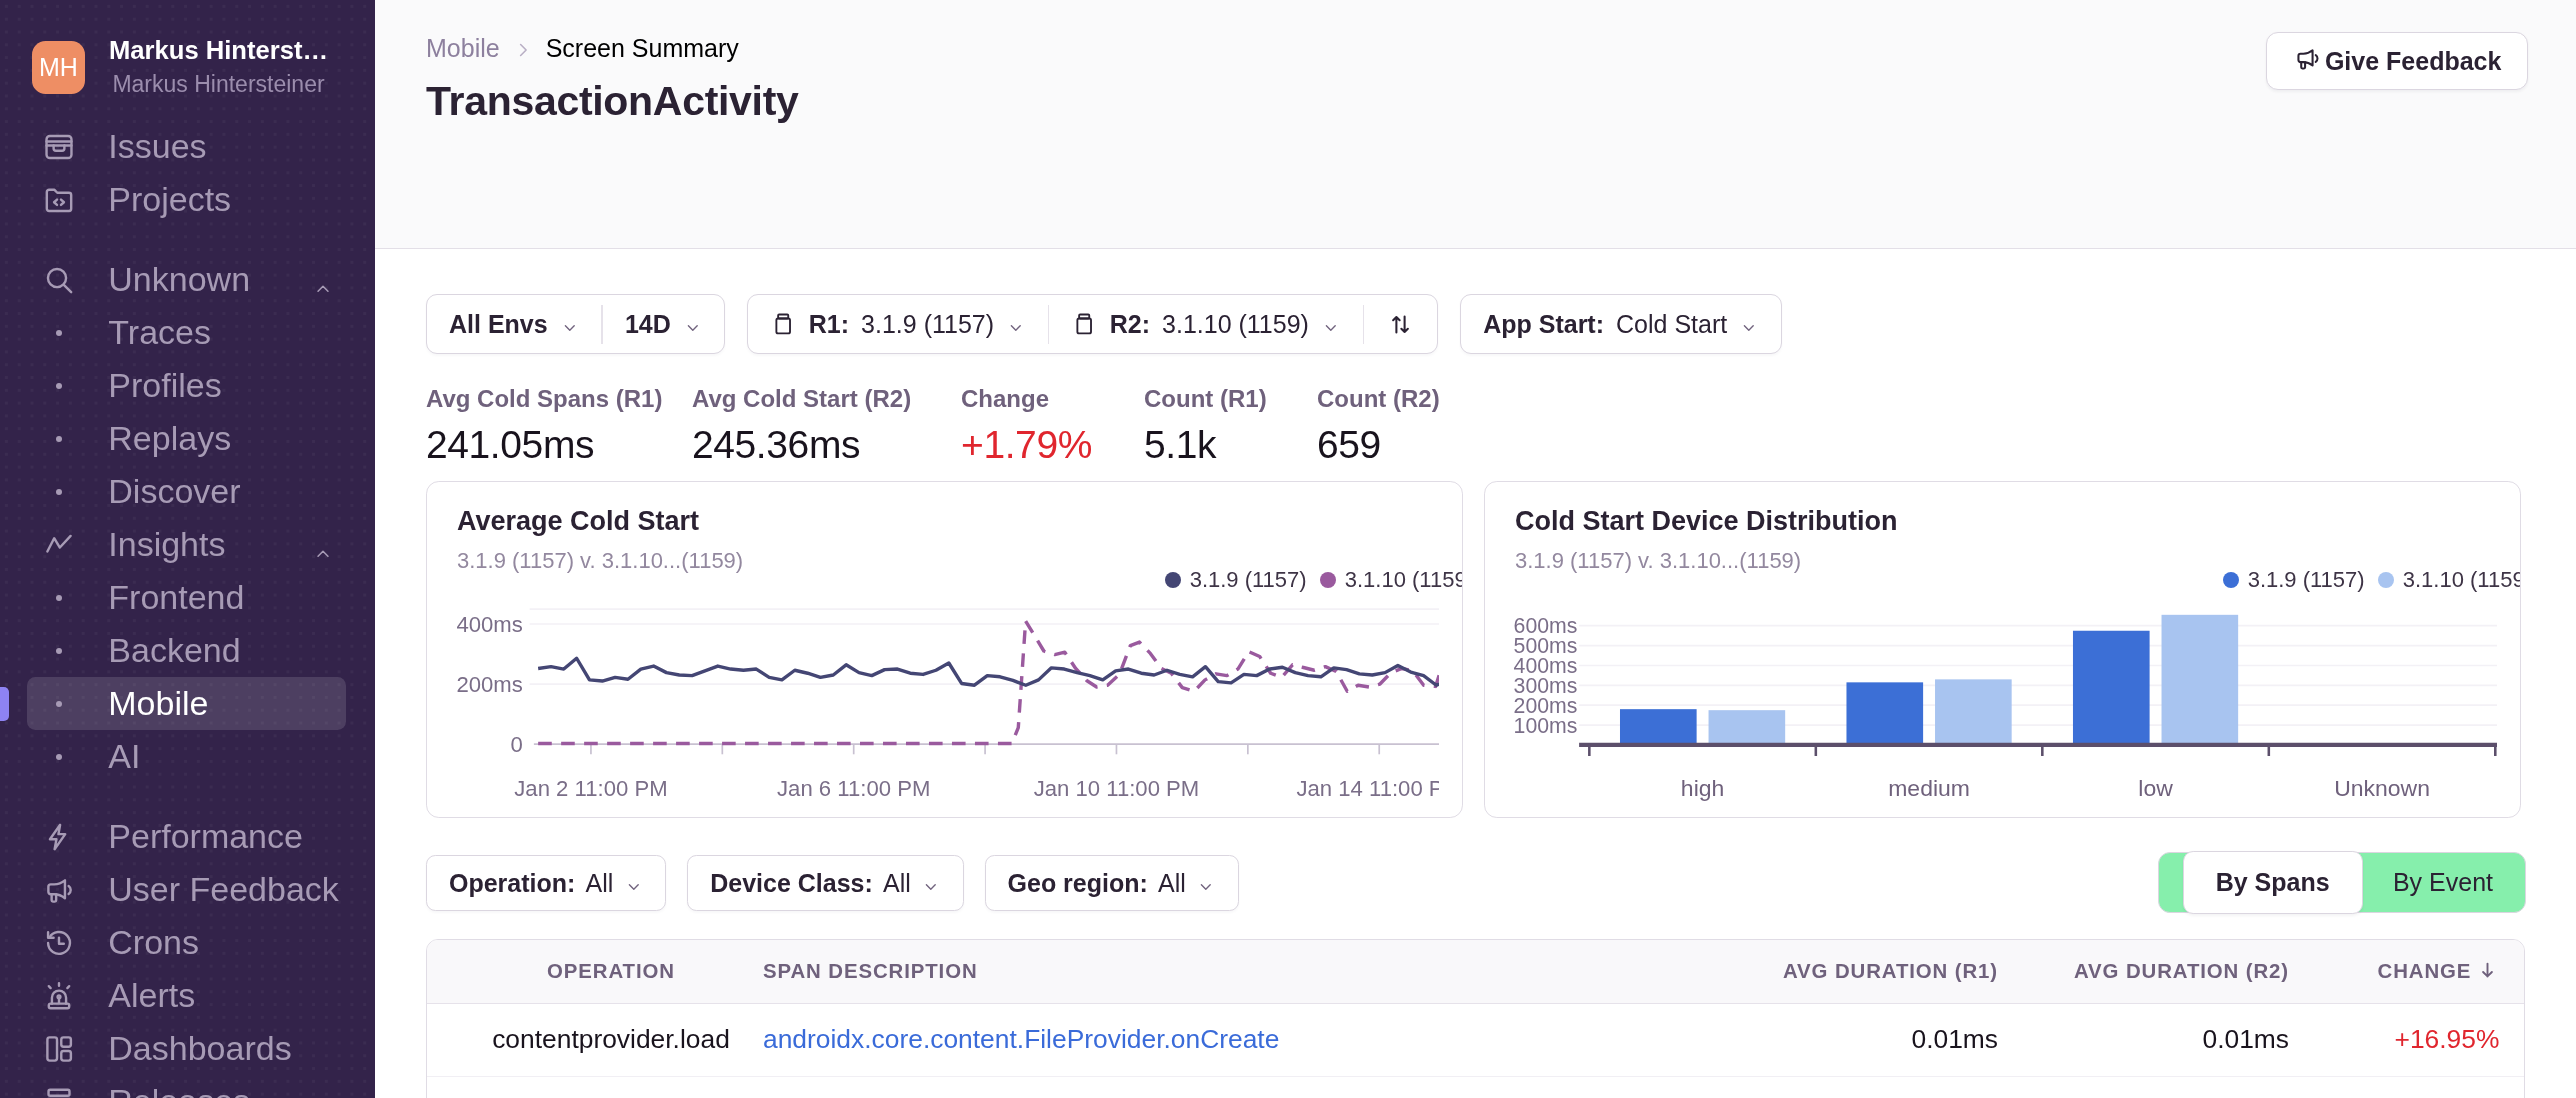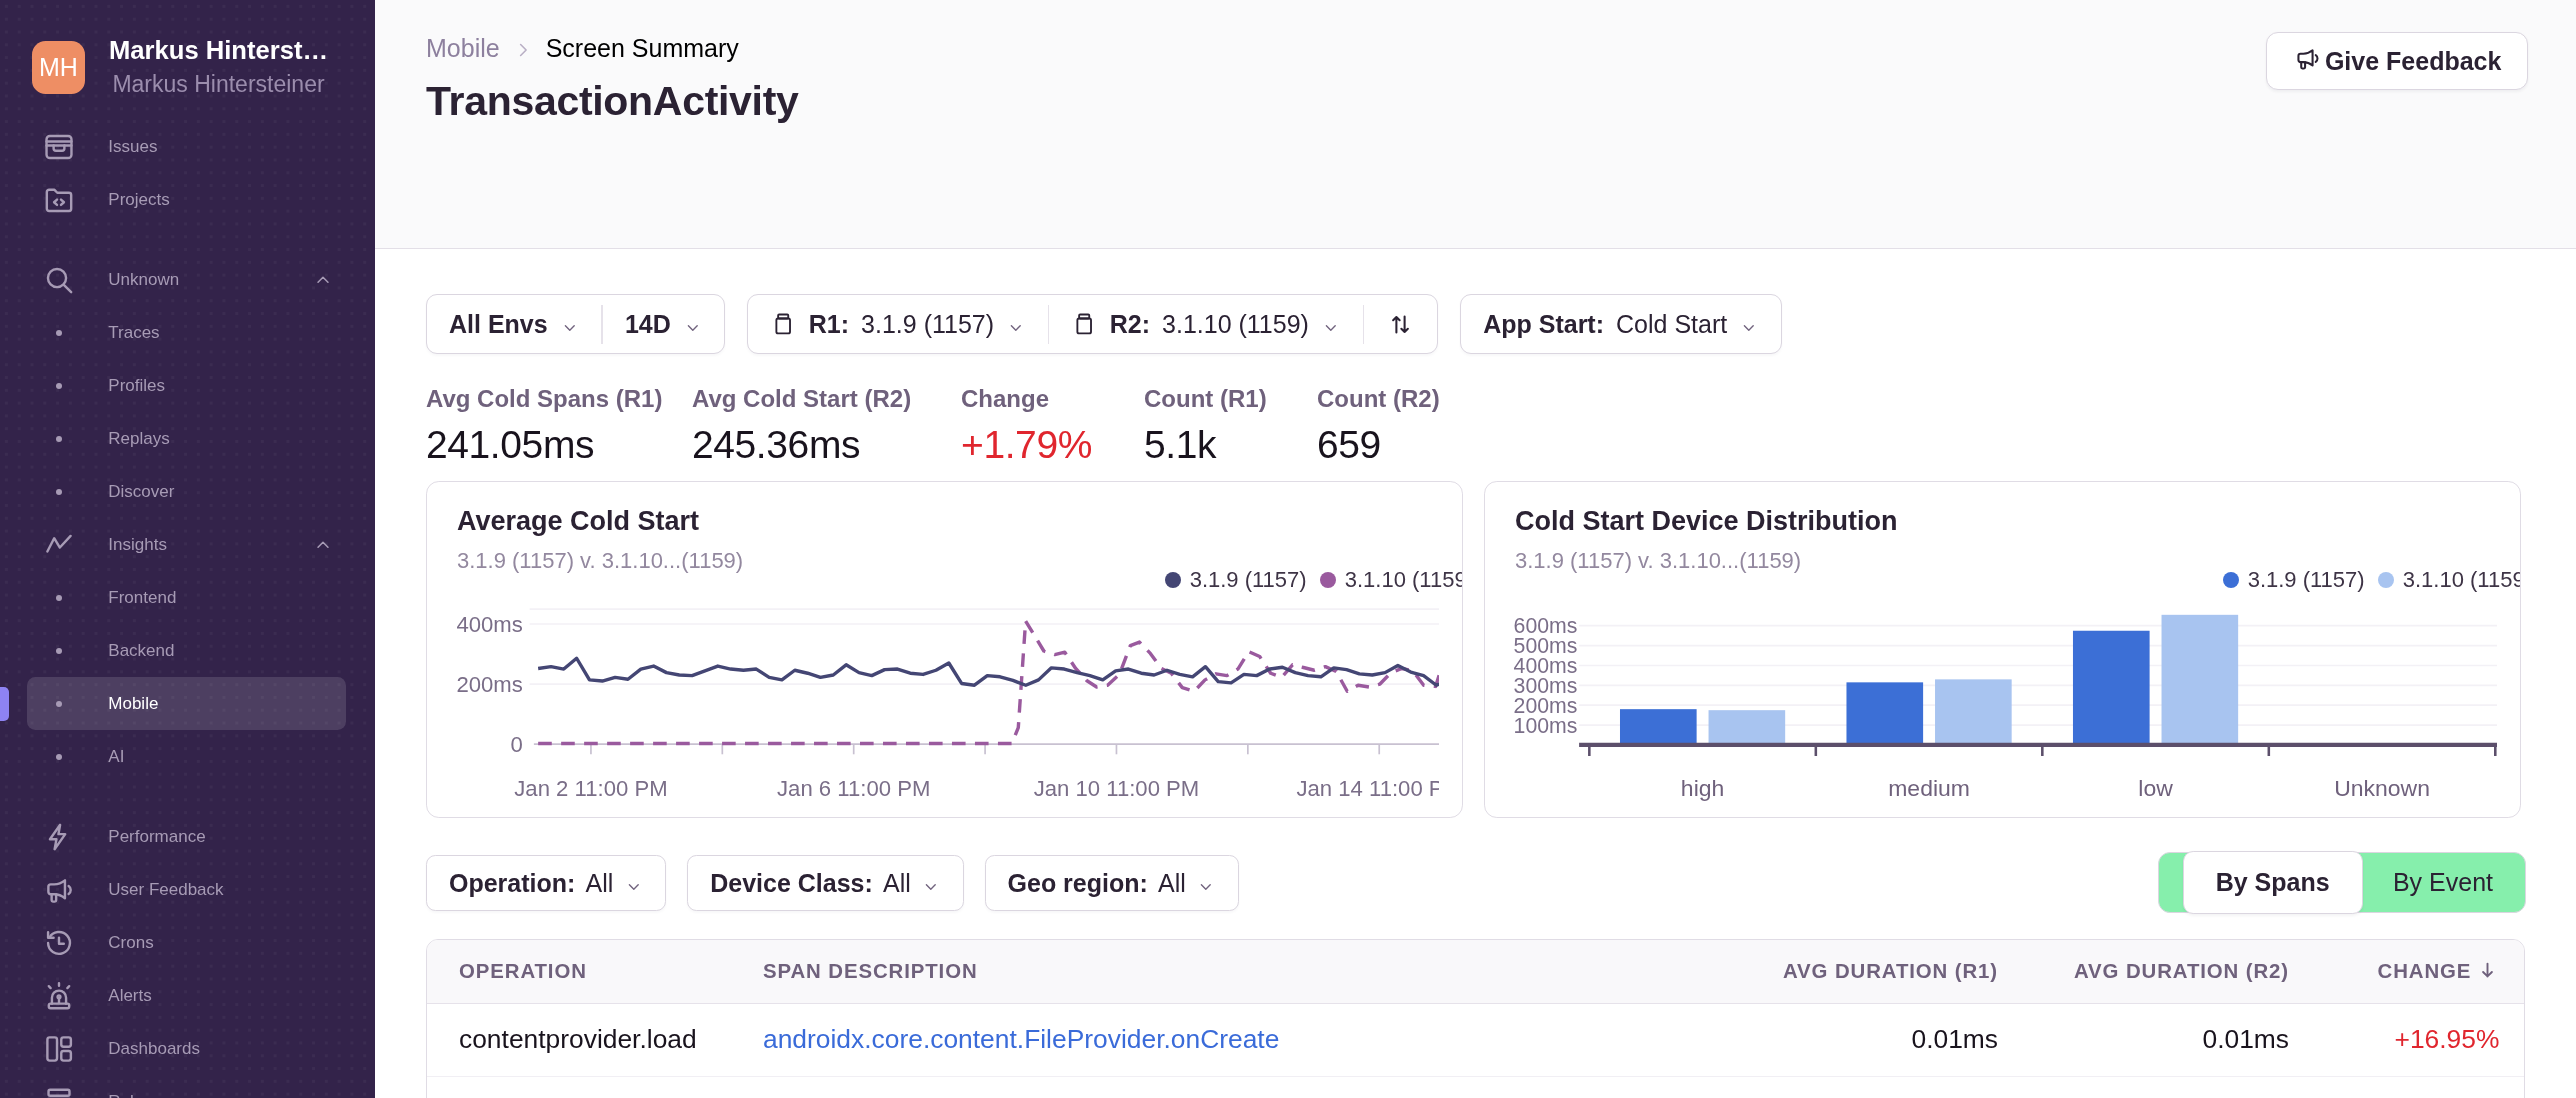--- a/index.html
+++ b/index.html
@@ -12,21 +12,21 @@
     background:#33234a;
     background-image:radial-gradient(rgba(255,255,255,.04) 1.4px, transparent 1.4px);
     background-size:12.8px 12.8px; color:#a79bb5; overflow:hidden;text-align:center; }
   .user { display:flex; align-items:center; gap:24px; padding:32px 20.4px 0 32px; height:102px; cursor:pointer; }
   .avatar { width:53px; height:53px; border-radius:13.6px; background:#ee8e64; color:#fff;
     font-size:25px; display:flex; align-items:center; justify-content:center; flex:none; }
   .uname { font-size:25.6px; font-weight:700; color:#fff; white-space:nowrap; }
   .usub { font-size:23px; color:#9b8dad; margin-top:5.1px; white-space:nowrap; }
   .nav { margin-top:18px; }
   .nav-item { position:relative; display:flex; align-items:center; height:53px;
-    margin:0 29px 0 27px; border-radius:8.5px; font-size:17px; cursor:pointer; }
+    margin:0 29px 0 27px; border-radius:8.5px; font-size:34px; cursor:pointer; }
   .nav-item.gap { margin-top:27px; }
   .nav-icon { width:34px; height:34px; margin-left:15.3px; flex:none;
     display:flex; align-items:center; justify-content:center; }
   .nav-icon svg { width:34px; height:34px; }
   .nav-label { margin-left:32px; white-space:nowrap; }
   .bullet { width:6px; height:6px; border-radius:50%; background:#a79bb5; display:block; }
   .nav-chevron { margin-left:auto; margin-right:12px; width:22px; height:22px; }
   .nav-chevron svg { width:22px; height:22px; }
   .nav-item.active { background:rgba(255,255,255,.13); }
   .nav-item.active .nav-label { color:#fff; }
@@ -104,21 +104,21 @@
 
   
   .table-wrap { position:absolute; left:51px; top:939px; width:2099px; height:160px;
     border:1.7px solid #e0dce5; border-radius:12px 12px 0 0; overflow:hidden; background:#fff; }
   table { width:100%; border-collapse:collapse; table-layout:fixed; }
   thead th { height:63px; background:#f9f8fa; border-bottom:1.7px solid #e6e2ea; font-size:20.4px;
     font-weight:700; color:#6f617c; letter-spacing:0.9px; text-align:left; white-space:nowrap; }
   tbody td { height:73px; font-size:26.4px; color:#19131d; border-bottom:1.7px solid #f1eff4;
     white-space:nowrap; }
   th.r, td.r { text-align:right; }
-  th:first-child, td:first-child { padding-left:32px; }
+  th:first-child, td:first-child { padding-left:32px;text-align:center; }
   th:last-child, td:last-child { padding-right:25.6px; }
   .link { color:#3a6bd9; text-decoration:none; cursor:pointer; }
   td.change { color:#e0262e; }
   .sort-icon { display:inline-block; width:23px; height:23px; vertical-align:-4.3px; margin-left:5.1px; color:#6f617c; }
   .sort-icon svg { width:23px; height:23px; }
 </style>
 </head>
 <body>
 
 <div class="app">

